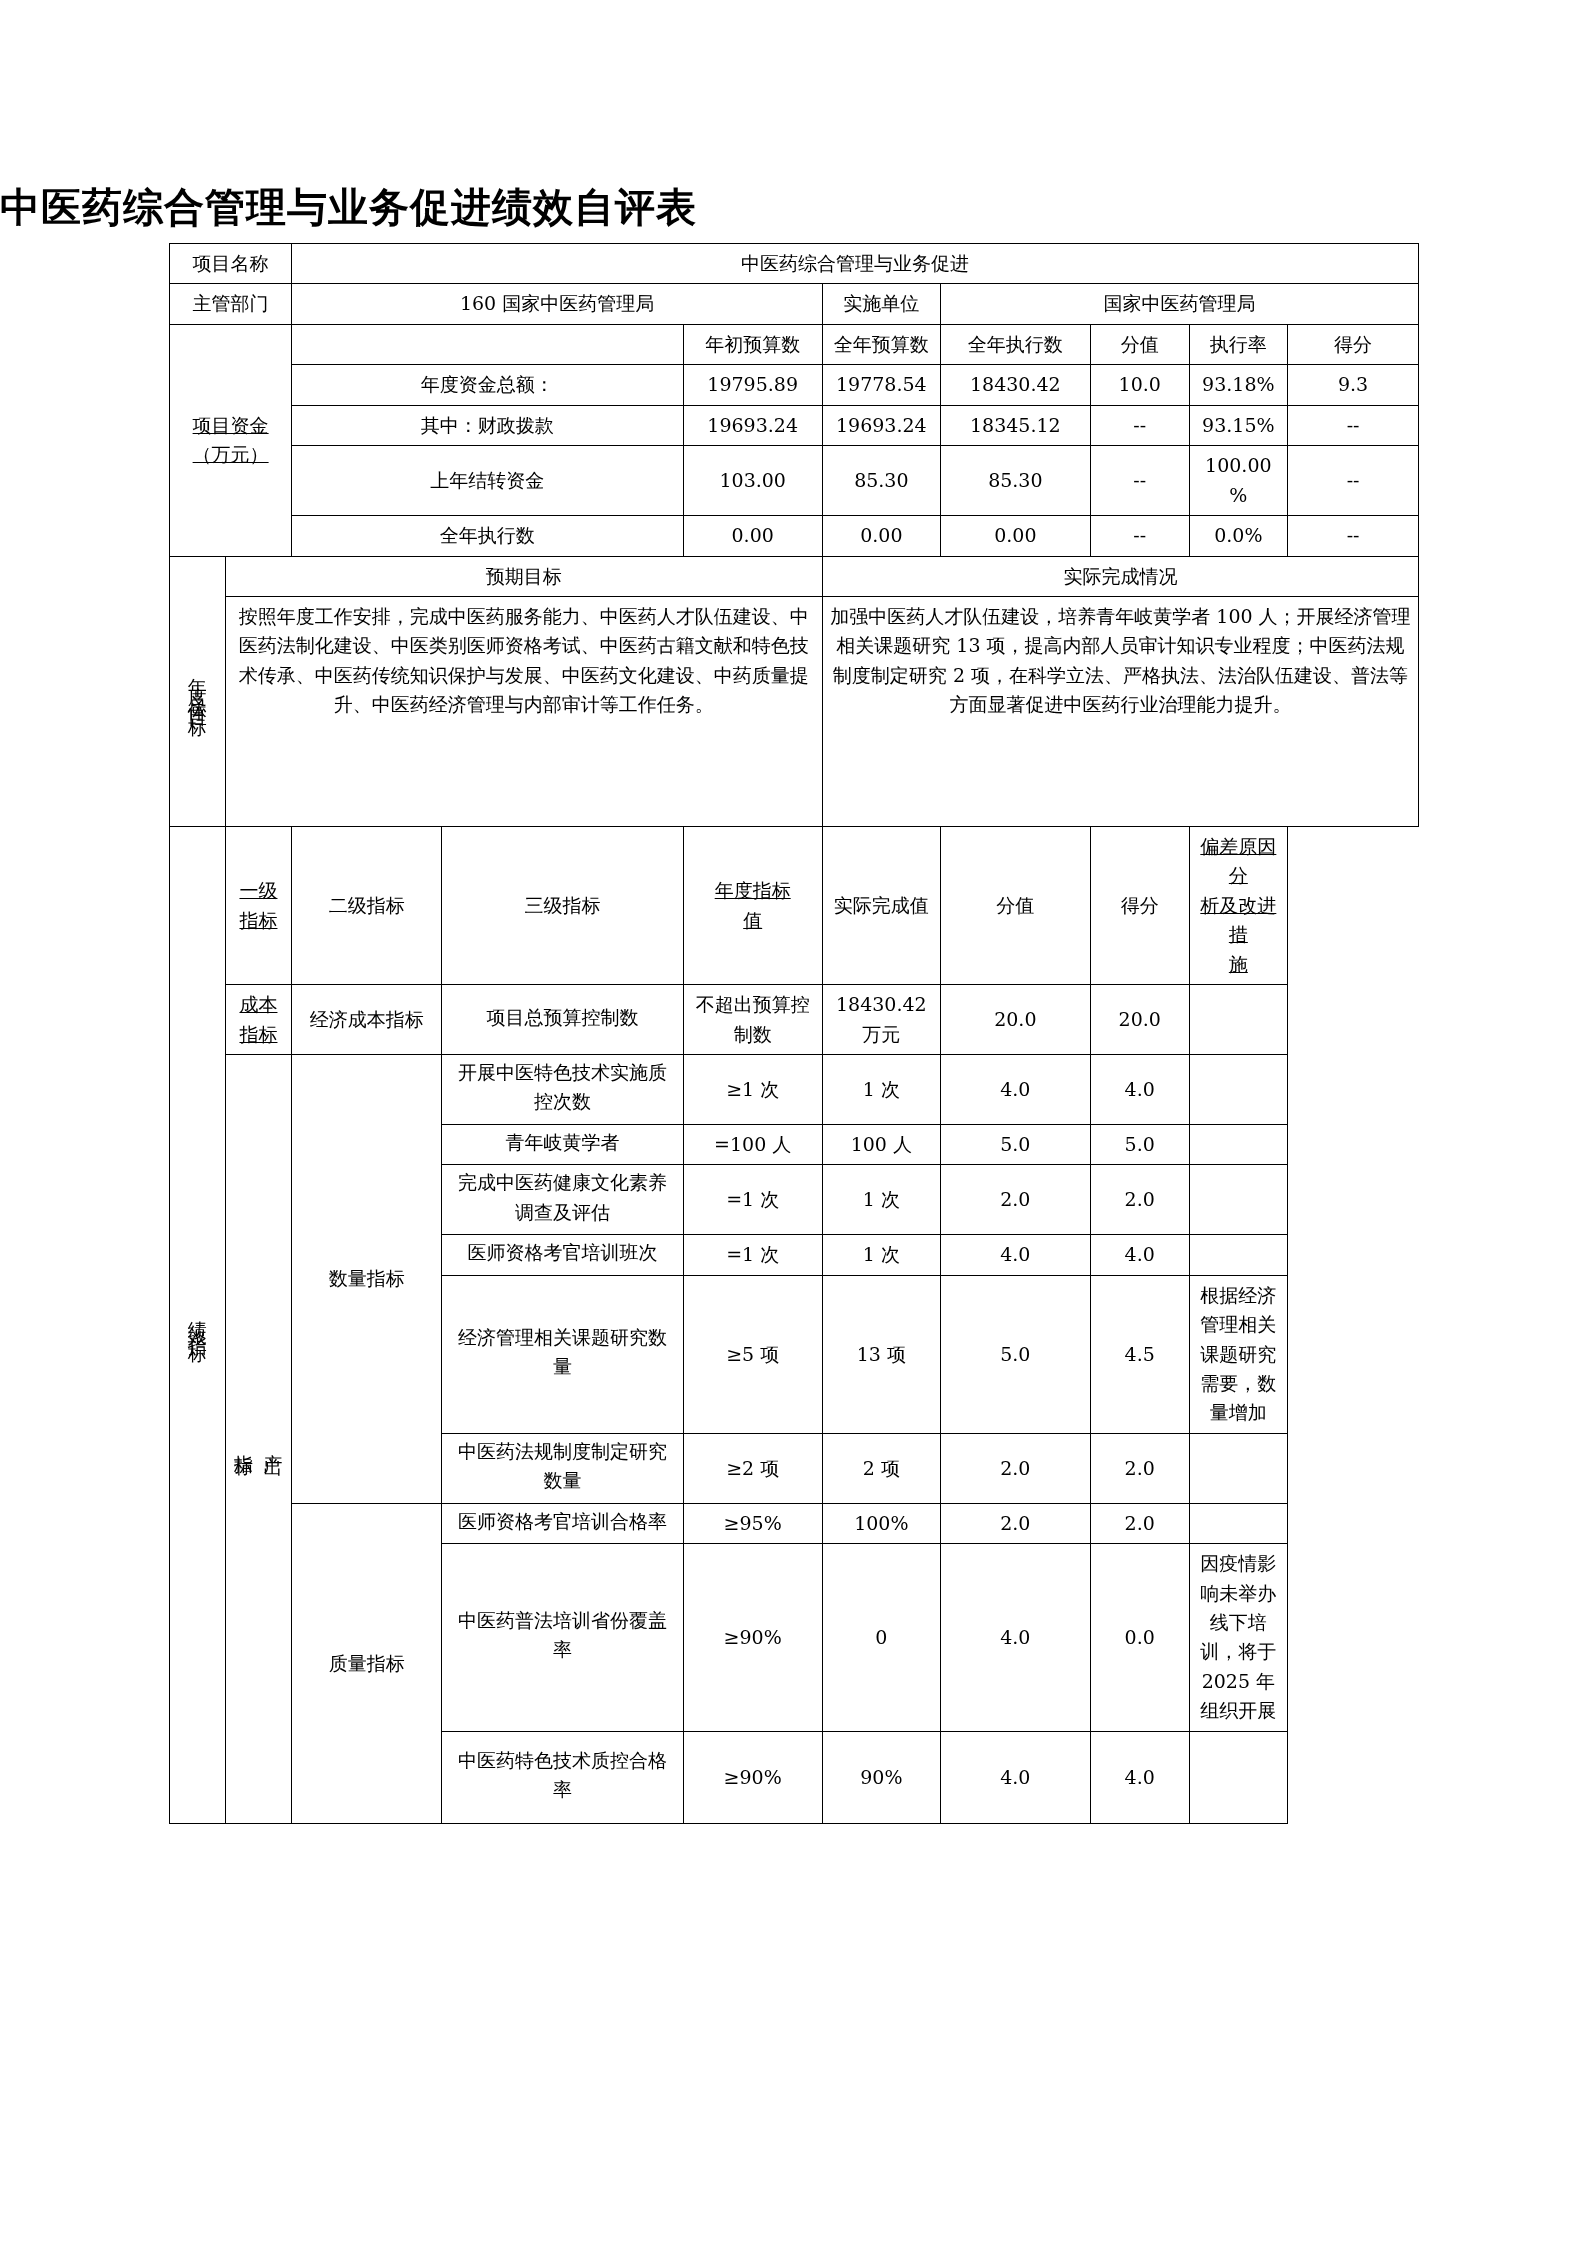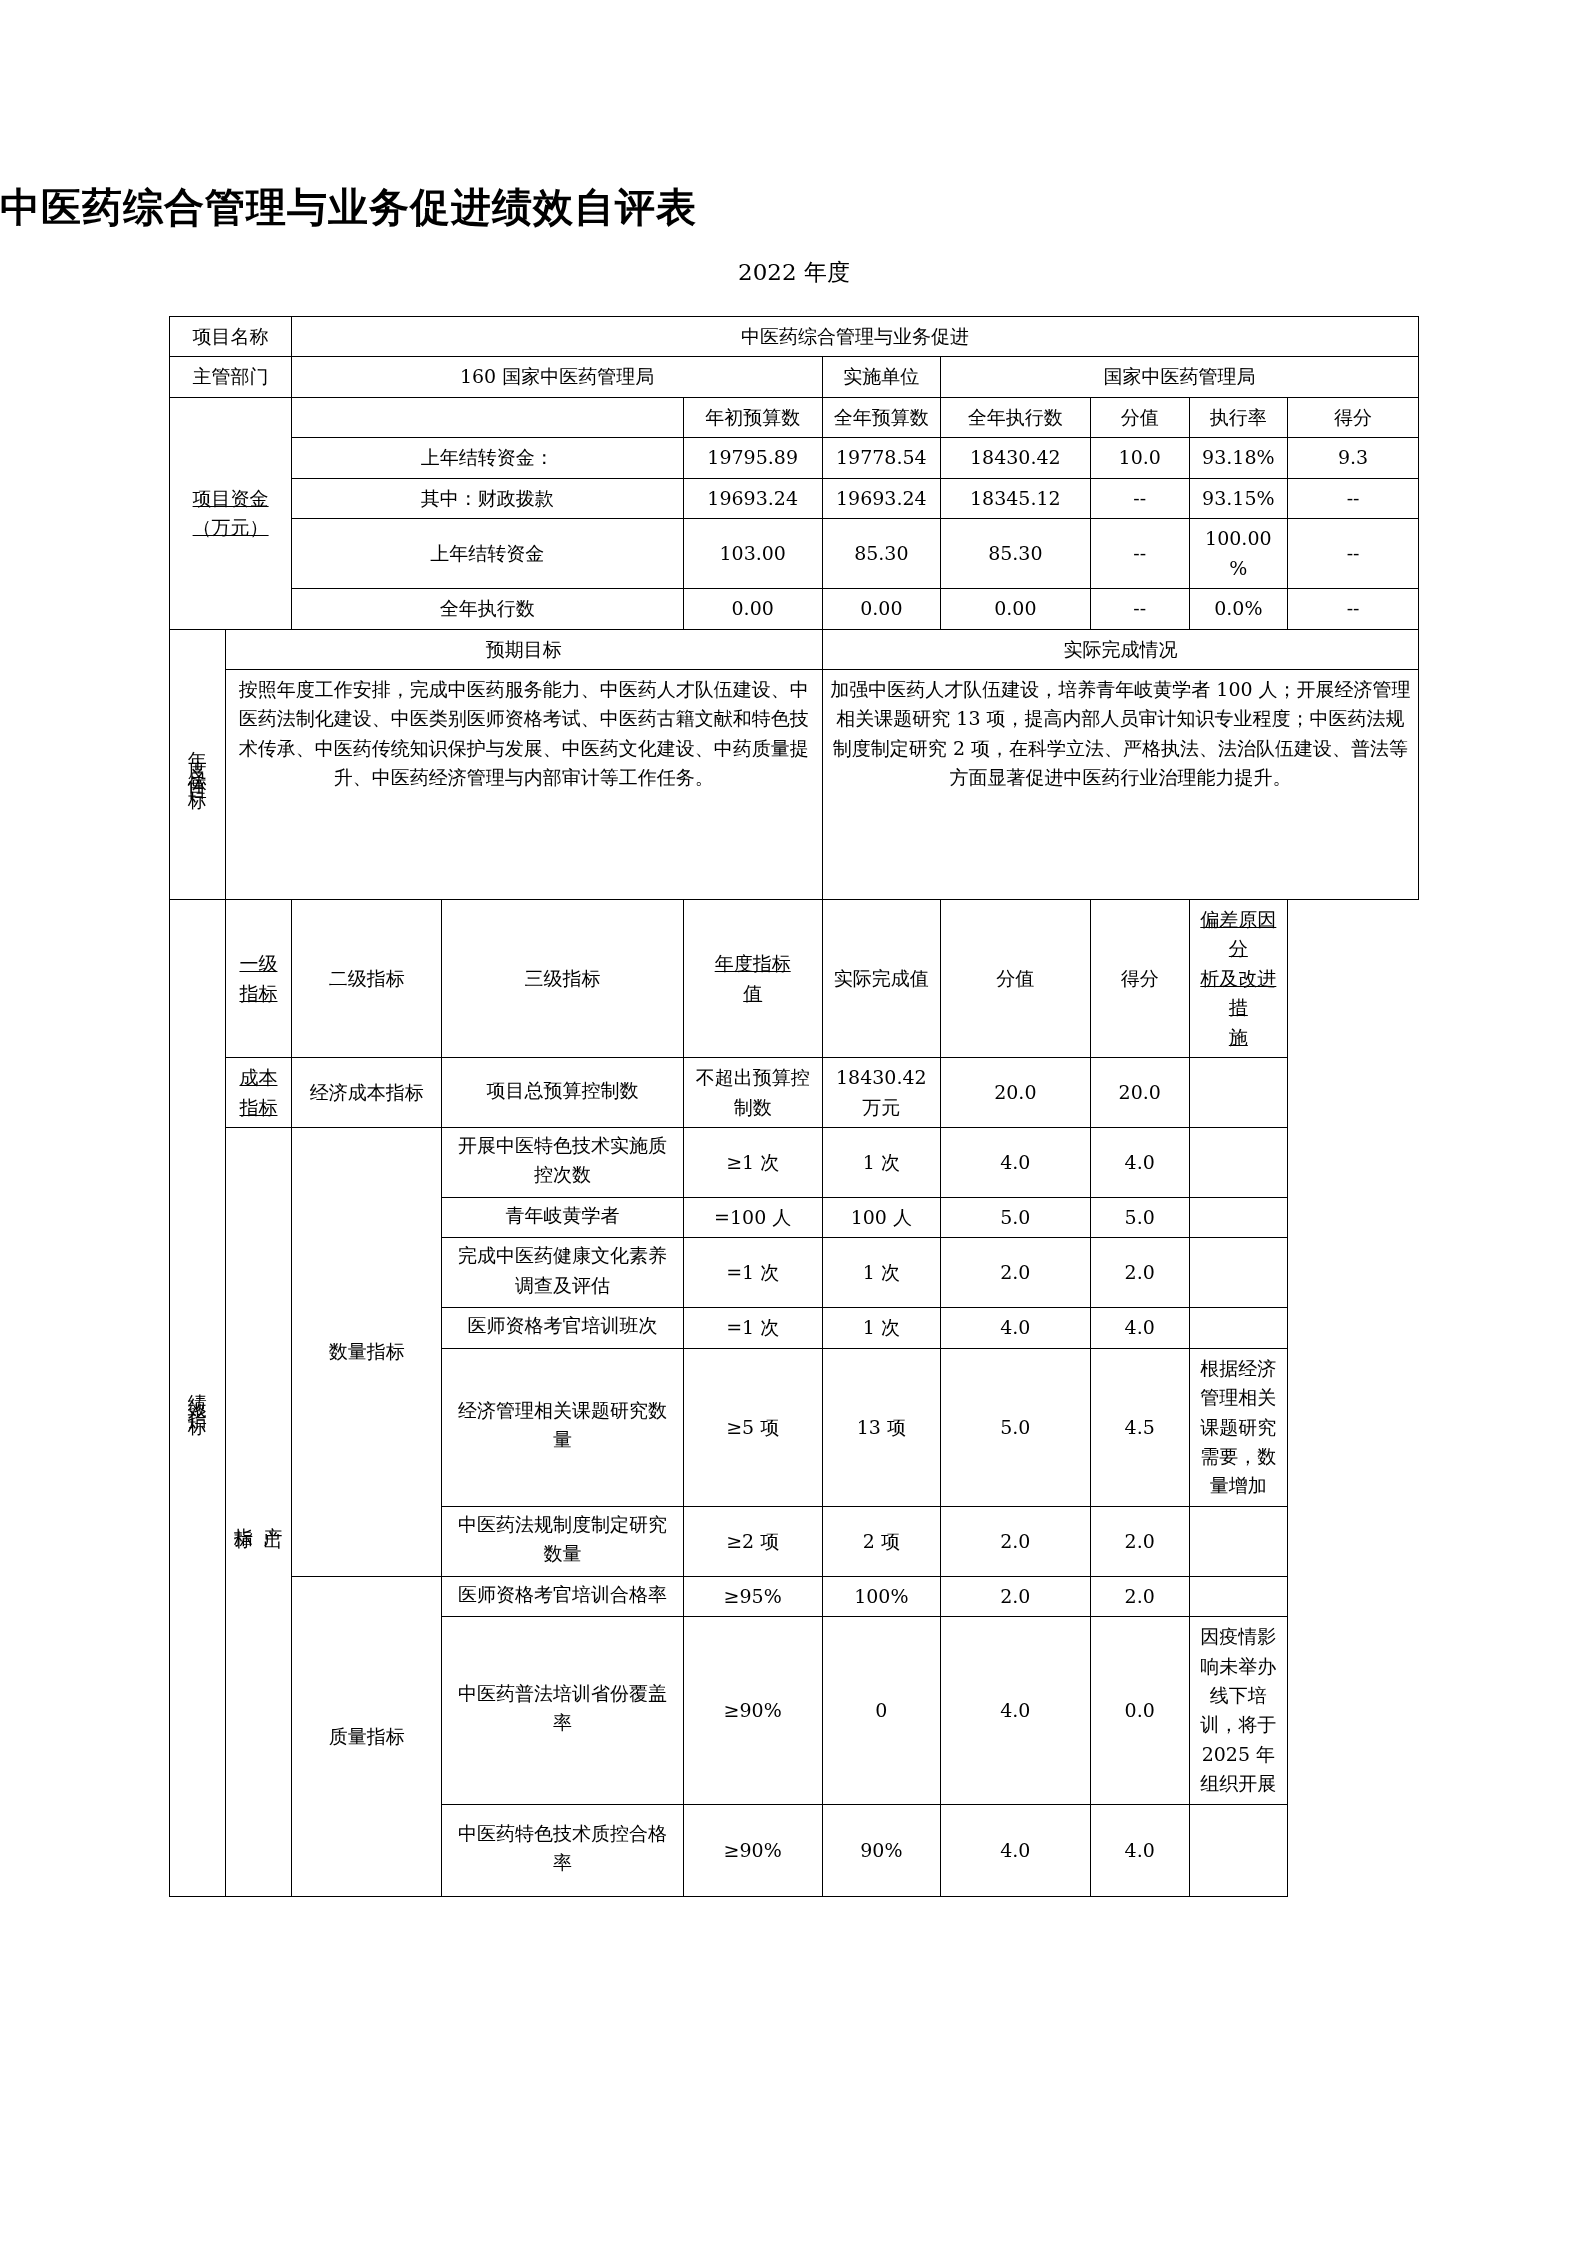--- a/index.html
+++ b/index.html
@@ -76,21 +76,20 @@
     line-height: 1.4;
     text-decoration: underline;
   }
 </style>
 </head>
 <body>
 
 <div class="page">
 
   <div class="title">中医药综合管理与业务促进绩效自评表</div>
-  <div class="subtitle">2022 年度</div>
 
   <table class="main">
     <colgroup>
       <col style="width:52px">
       <col style="width:62px">
       <col style="width:140px">
       <col style="width:225px">
       <col style="width:130px">
       <col style="width:110px">
       <col style="width:140px">
@@ -122,21 +121,21 @@
       <td colspan="2"></td>
       <td>年初预算数</td>
       <td>全年预算数</td>
       <td>全年执行数</td>
       <td>分值</td>
       <td>执行率</td>
       <td>得分</td>
     </tr>
 
     <tr>
-      <td colspan="2">上年结转资金：</td>
+      <td colspan="2">年度资金总额：</td>
       <td>19795.89</td>
       <td>19778.54</td>
       <td>18430.42</td>
       <td>10.0</td>
       <td>93.18%</td>
       <td>9.3</td>
     </tr>
 
     <tr>
       <td colspan="2">其中：财政拨款</td>

